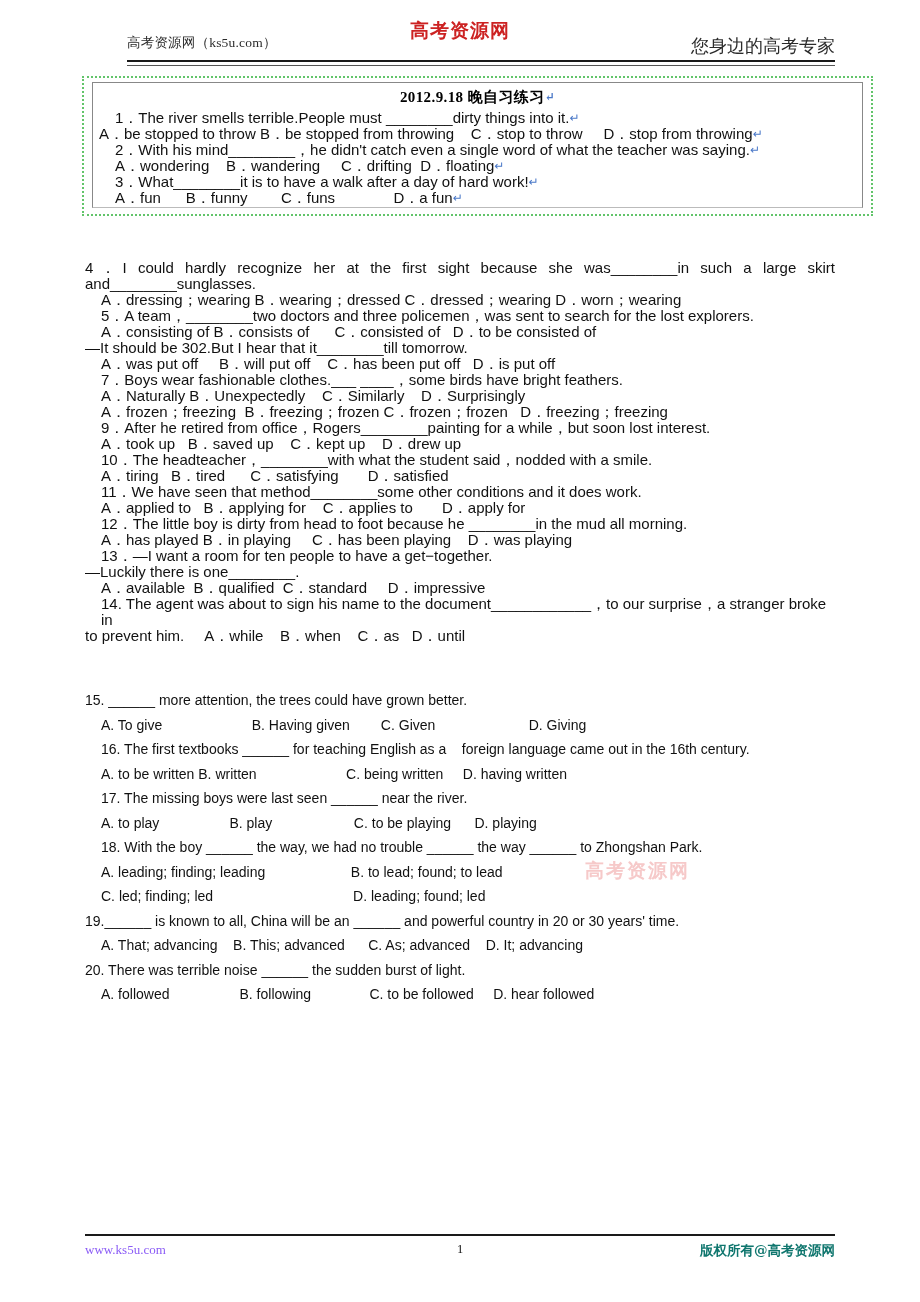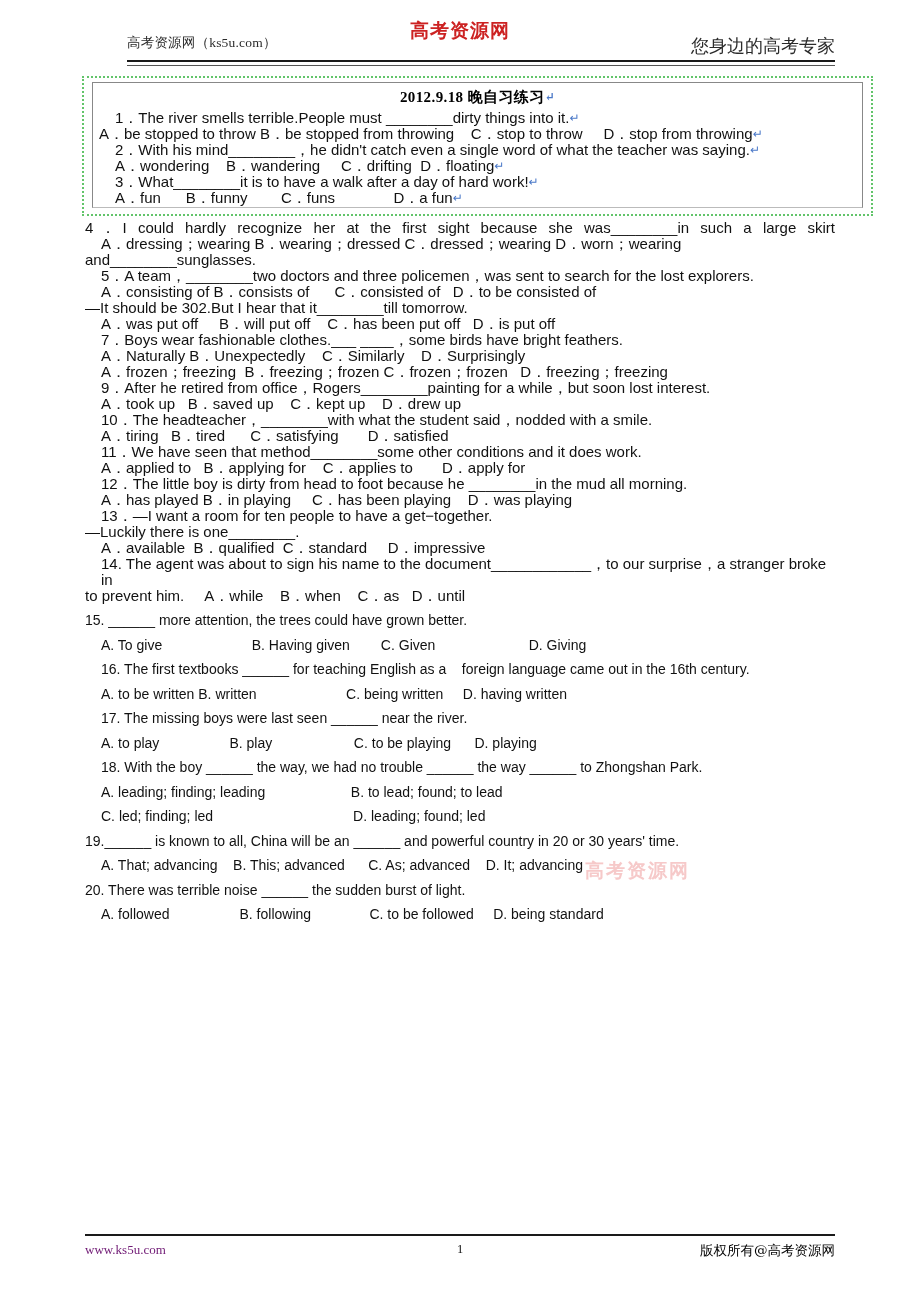--- a/index.html
+++ b/index.html
@@ -115,21 +115,21 @@
     font-family: "Liberation Sans", "DejaVu Sans", sans-serif;
     font-size: 14px;
     line-height: 24.5px;
   }
   .pmark {
     color: #4a78c8;
     font-size: 12px;
     vertical-align: 1px;
   }
 
-  .qwrap { padding-top: 4px; }
+  .qwrap { padding-top: 4px; margin-top: 40px; }
 
   
   .watermark {
     position: absolute;
     left: 585px;
     top: 858px;
     font-family: "DejaVu Serif", serif;
     font-size: 19px;
     font-weight: bold;
     color: #f6c9c9;
@@ -151,34 +151,35 @@
     margin-bottom: 6px;
   }
   .ftr-row {
     position: relative;
     height: 20px;
   }
   .ftr-left {
     position: absolute; left: 0; top: 0;
     font-family: "Liberation Serif", "DejaVu Serif", serif;
     font-size: 13px;
-    color: #701a75;
+    color: #8b5cf6;
   }
   .ftr-center {
     position: absolute; left: 50%; top: 0;
     transform: translateX(-50%);
     font-family: "Liberation Serif", "DejaVu Serif", serif;
     font-size: 12.5px;
     color: #111;
   }
   .ftr-right {
     position: absolute; right: 0; top: 0;
     font-family: "DejaVu Serif", serif;
     font-size: 13.5px;
-    color: #000000;
+    color: #0f766e;
+    font-weight: bold;
   }
 </style>
 </head>
 <body>
 
 <div class="page">
 
   <div class="doc-header">
     <div class="hdr-left">高考资源网（ks5u.com）</div>
     <div class="hdr-logo">高考资源网</div>
@@ -201,22 +202,22 @@
 
       <div class="ln indent"><span>3．What________it is to have a walk after a day of hard work!</span><span class="pmark">↵</span></div>
 
       <div class="ln indent"><span>A．fun      B．funny        C．funs              D．a fun</span><span class="pmark">↵</span></div>
 
     </div>
   </div>
 
   <div class="qwrap">
     <div class="ln just">4．I could hardly recognize her at the first sight because she was________in such a large skirt</div>
+    <div class="ln just2">and________sunglasses.</div>
     <div class="ln indent">A．dressing；wearing B．wearing；dressed C．dressed；wearing D．worn；wearing</div>
-    <div class="ln just2">and________sunglasses.</div>
     <div class="ln indent">5．A team，________two doctors and three policemen，was sent to search for the lost explorers.</div>
     <div class="ln indent">A．consisting of B．consists of      C．consisted of   D．to be consisted of</div>
     <div class="ln">—It should be 302.But I hear that it________till tomorrow.</div>
     <div class="ln indent">A．was put off     B．will put off    C．has been put off   D．is put off</div>
     <div class="ln indent">7．Boys wear fashionable clothes.___ ____，some birds have bright feathers.</div>
     <div class="ln indent">A．Naturally B．Unexpectedly    C．Similarly    D．Surprisingly</div>
     <div class="ln indent">A．frozen；freezing  B．freezing；frozen C．frozen；frozen   D．freezing；freezing</div>
     <div class="ln indent">9．After he retired from office，Rogers________painting for a while，but soon lost interest.</div>
     <div class="ln indent">A．took up   B．saved up    C．kept up    D．drew up</div>
     <div class="ln indent">10．The headteacher，________with what the student said，nodded with a smile.</div>
@@ -238,21 +239,21 @@
     <div class="ln sans indent">16. The first textbooks ______ for teaching English as a    foreign language came out in the 16th century.</div>
     <div class="ln sans indent">A. to be written B. written                       C. being written     D. having written</div>
     <div class="ln sans indent">17. The missing boys were last seen ______ near the river.</div>
     <div class="ln sans indent">A. to play                  B. play                     C. to be playing      D. playing</div>
     <div class="ln sans indent">18. With the boy ______ the way, we had no trouble ______ the way ______ to Zhongshan Park.</div>
     <div class="ln sans indent">A. leading; finding; leading                      B. to lead; found; to lead</div>
     <div class="ln sans indent">C. led; finding; led                                    D. leading; found; led</div>
     <div class="ln sans">19.______ is known to all, China will be an ______ and powerful country in 20 or 30 years' time.</div>
     <div class="ln sans indent">A. That; advancing    B. This; advanced      C. As; advanced    D. It; advancing</div>
     <div class="ln sans">20. There was terrible noise ______ the sudden burst of light.</div>
-    <div class="ln sans indent">A. followed                  B. following               C. to be followed     D. being standard</div>
+    <div class="ln sans indent">A. followed                  B. following               C. to be followed     D. hear followed</div>
   </div>
 
   <div class="watermark">高考资源网</div>
 
   <div class="doc-footer">
     <div class="ftr-rule"></div>
     <div class="ftr-row">
       <div class="ftr-left">www.ks5u.com</div>
       <div class="ftr-center">1</div>
       <div class="ftr-right">版权所有@高考资源网</div>

